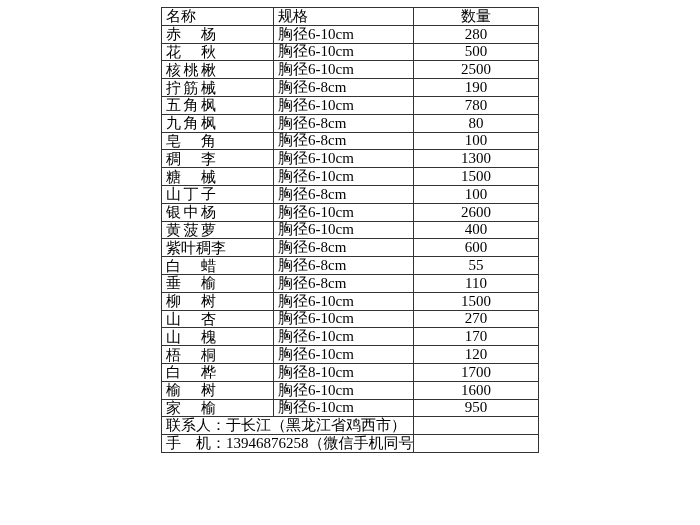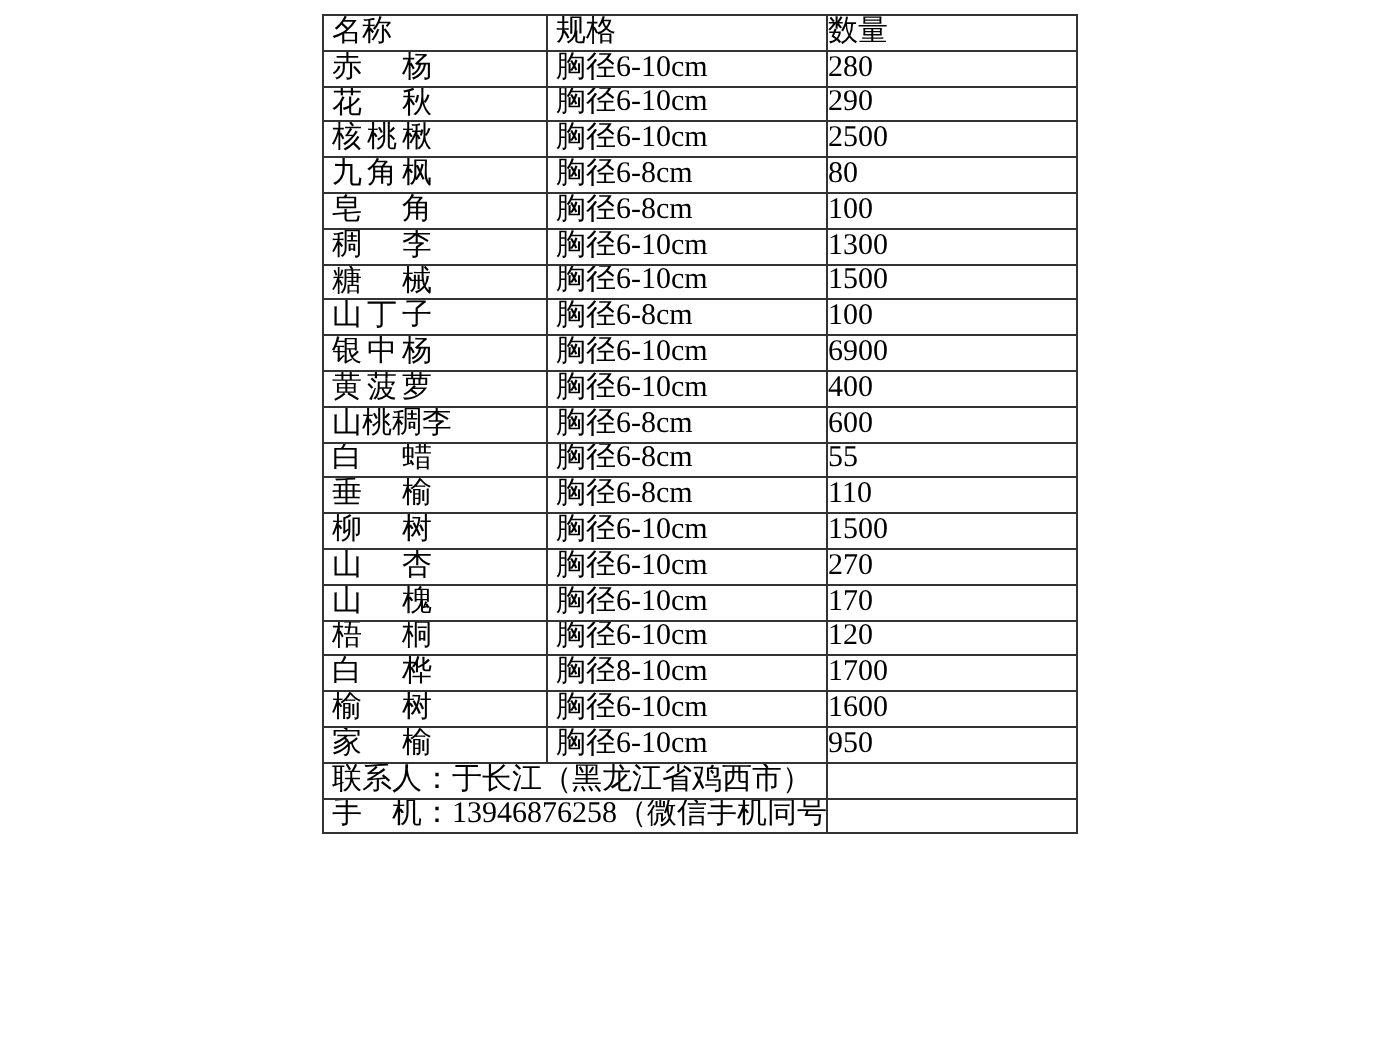--- a/index.html
+++ b/index.html
@@ -32,20 +32,21 @@
     height: 16.8px;
     padding: 0 2px 0 4px;
     font-weight: normal;
     vertical-align: middle;
     white-space: nowrap;
     overflow: hidden;
     text-align: left;
   }
   table.inventory th.c-qty,
   table.inventory td.c-qty {
+    text-align: center;
     padding: 0;
   }
   .nm {
     display: inline-block;
     width: 50px;
     white-space: nowrap;
     text-align: justify;
     text-align-last: justify;
     vertical-align: middle;
   }
@@ -72,26 +73,36 @@
     </thead>
     <tbody>
         <tr>
           <td class="c-name"><span class="nm">赤杨</span></td>
           <td class="c-spec">胸径6-10cm</td>
           <td class="c-qty">280</td>
         </tr>
         <tr>
           <td class="c-name"><span class="nm">花秋</span></td>
           <td class="c-spec">胸径6-10cm</td>
-          <td class="c-qty">290</td>
+          <td class="c-qty">500</td>
         </tr>
         <tr>
           <td class="c-name"><span class="nm">核桃楸</span></td>
           <td class="c-spec">胸径6-10cm</td>
           <td class="c-qty">2500</td>
+        </tr>
+        <tr>
+          <td class="c-name"><span class="nm">拧筋械</span></td>
+          <td class="c-spec">胸径6-8cm</td>
+          <td class="c-qty">190</td>
+        </tr>
+        <tr>
+          <td class="c-name"><span class="nm">五角枫</span></td>
+          <td class="c-spec">胸径6-10cm</td>
+          <td class="c-qty">780</td>
         </tr>
         <tr>
           <td class="c-name"><span class="nm">九角枫</span></td>
           <td class="c-spec">胸径6-8cm</td>
           <td class="c-qty">80</td>
         </tr>
         <tr>
           <td class="c-name"><span class="nm">皂角</span></td>
           <td class="c-spec">胸径6-8cm</td>
           <td class="c-qty">100</td>
@@ -107,29 +118,29 @@
           <td class="c-qty">1500</td>
         </tr>
         <tr>
           <td class="c-name"><span class="nm">山丁子</span></td>
           <td class="c-spec">胸径6-8cm</td>
           <td class="c-qty">100</td>
         </tr>
         <tr>
           <td class="c-name"><span class="nm">银中杨</span></td>
           <td class="c-spec">胸径6-10cm</td>
-          <td class="c-qty">6900</td>
+          <td class="c-qty">2600</td>
         </tr>
         <tr>
           <td class="c-name"><span class="nm">黄菠萝</span></td>
           <td class="c-spec">胸径6-10cm</td>
           <td class="c-qty">400</td>
         </tr>
         <tr>
-          <td class="c-name"><span class="nm">山桃稠李</span></td>
+          <td class="c-name"><span class="nm">紫叶稠李</span></td>
           <td class="c-spec">胸径6-8cm</td>
           <td class="c-qty">600</td>
         </tr>
         <tr>
           <td class="c-name"><span class="nm">白蜡</span></td>
           <td class="c-spec">胸径6-8cm</td>
           <td class="c-qty">55</td>
         </tr>
         <tr>
           <td class="c-name"><span class="nm">垂榆</span></td>

